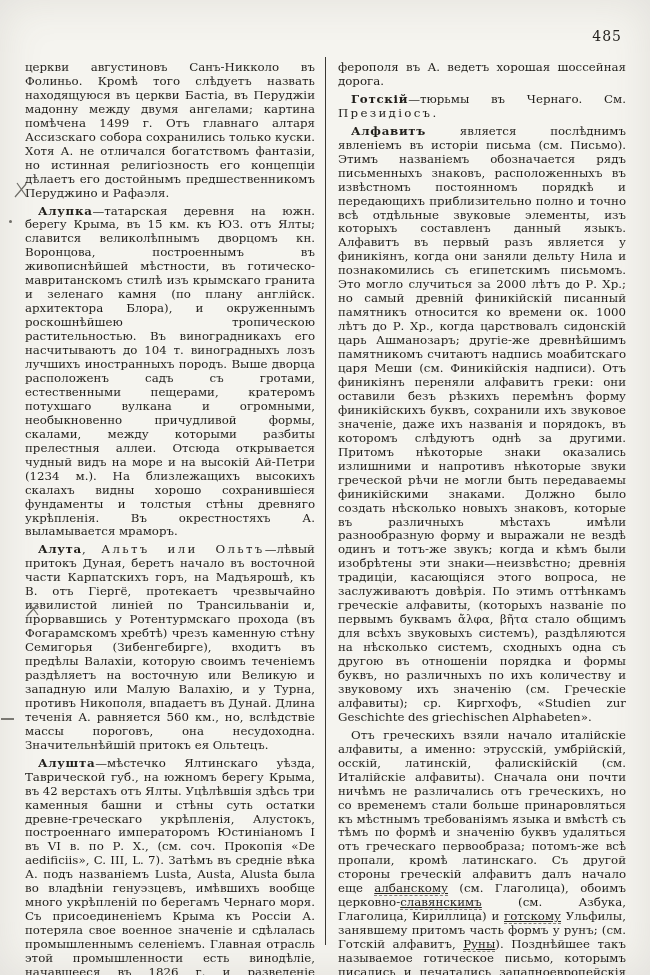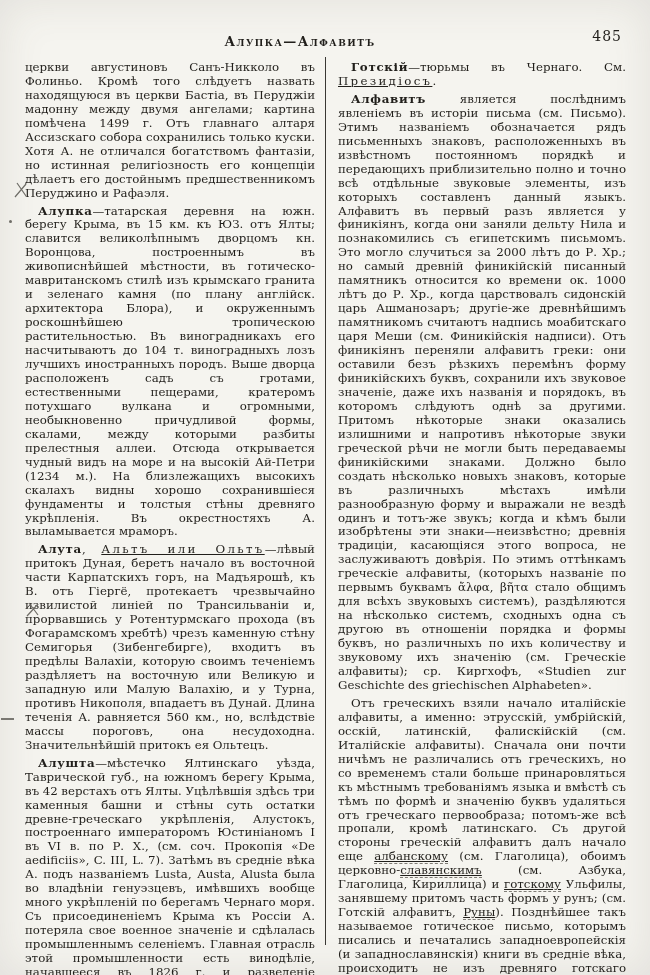--- a/index.html
+++ b/index.html
@@ -50,55 +50,55 @@
   .column.right { left: 334px; width: 296px; }
   p.para {
     margin: 4px;
     text-align: justify;
     font-size: 11.8px;
     line-height: 13.95px;
     word-spacing: -0.2px;
   }
   p.para.indent { text-indent: 13px; }
   .seg-headword { font-weight: bold; letter-spacing: 0.7px; }
-  .seg-spaced   { letter-spacing: 2.3px; text-decoration: underline; }
+  .seg-spaced   { letter-spacing: 2.3px; }
   .seg-pencil-underline { border-bottom: 1.5px dashed #807d76; text-decoration: underline; }
   .pencil-mark { position: absolute; pointer-events: none; }
   .pencil-dot {
     position: absolute;
     width: 3px; height: 3px;
     border-radius: 50%;
     background: #6f6d67;
   }
   .pencil-dash {
     position: absolute;
     width: 13px; height: 2px;
     background: #7a7872;
   }
 </style>
 </head>
 <body>
 
 <div class="page">
 
   <div class="running-head">
-    <div class="head-title">Алупка—Алфавитъ</div>
     <div class="page-number">485</div>
   </div>
 
   <div class="divider"></div>
 
   <div class="column left">
       <p class="para"><span class="seg-plain">церкви августиновъ Санъ-Никколо въ Фолиньо. Кромѣ того слѣдуетъ назвать находящуюся въ церкви Бастіа, въ Перуджіи мадонну между двумя ангелами; картина помѣчена 1499 г. Отъ главнаго алтаря Ассизскаго собора сохранились только куски. Хотя А. не отличался богатствомъ фантазіи, но истинная религіозность его концепціи дѣлаетъ его достойнымъ предшественникомъ Перуджино и Рафаэля.</span></p>
       <p class="para indent"><span class="seg-headword">Алупка</span><span class="seg-plain">—татарская деревня на южн. берегу Крыма, въ 15 км. къ ЮЗ. отъ Ялты; славится великолѣпнымъ дворцомъ кн. Воронцова, построеннымъ въ живописнѣйшей мѣстности, въ готическо-мавританскомъ стилѣ изъ крымскаго гранита и зеленаго камня (по плану англійск. архитектора Блора), и окруженнымъ роскошнѣйшею тропическою растительностью. Въ виноградникахъ его насчитываютъ до 104 т. виноградныхъ лозъ лучшихъ иностранныхъ породъ. Выше дворца расположенъ садъ съ гротами, естественными пещерами, кратеромъ потухшаго вулкана и огромными, необыкновенно причудливой формы, скалами, между которыми разбиты прелестныя аллеи. Отсюда открывается чудный видъ на море и на высокій Ай-Петри (1234 м.). На близлежащихъ высокихъ скалахъ видны хорошо сохранившіеся фундаменты и толстыя стѣны древняго укрѣпленія. Въ окрестностяхъ А. выламывается мраморъ.</span></p>
       <p class="para indent"><span class="seg-headword">Алута</span><span class="seg-plain">, </span><span class="seg-spaced">Альтъ или Ольтъ</span><span class="seg-plain">—лѣвый притокъ Дуная, беретъ начало въ восточной части Карпатскихъ горъ, на Мадъярошѣ, къ В. отъ Гіергё, протекаетъ чрезвычайно извилистой линіей по Трансильваніи и, прорвавшись у Ротентурмскаго прохода (въ Фогарамскомъ хребтѣ) чрезъ каменную стѣну Семигорья (Зибенгебирге), входитъ въ предѣлы Валахіи, которую своимъ теченіемъ раздѣляетъ на восточную или Великую и западную или Малую Валахію, и у Турна, противъ Никополя, впадаетъ въ Дунай. Длина теченія А. равняется 560 км., но, вслѣдствіе массы пороговъ, она несудоходна. Значительнѣйшій притокъ ея Ольтецъ.</span></p>
       <p class="para indent"><span class="seg-headword">Алушта</span><span class="seg-plain">—мѣстечко Ялтинскаго уѣзда, Таврической губ., на южномъ берегу Крыма, въ 42 верстахъ отъ Ялты. Уцѣлѣвшія здѣсь три каменныя башни и стѣны суть остатки древне-греческаго укрѣпленія, Алустокъ, построеннаго императоромъ Юстиніаномъ I въ VI в. по Р. Х., (см. соч. Прокопія «De aedificiis», C. III, L. 7). Затѣмъ въ средніе вѣка А. подъ названіемъ Lusta, Austa, Alusta была во владѣніи генуэзцевъ, имѣвшихъ вообще много укрѣпленій по берегамъ Чернаго моря. Съ присоединеніемъ Крыма къ Россіи А. потеряла свое военное значеніе и сдѣлалась промышленнымъ селеніемъ. Главная отрасль этой промышленности есть винодѣліе, начавшееся въ 1826 г. и разведеніе фруктовыхъ деревьевъ, чѣмъ и занято почти все населеніе А. (около 800 человѣкъ). Виноградныхъ лозъ разводится до 750,000 и вино здѣсь считается однимъ изъ лучшихъ, хотя климатъ А. суровѣе другихъ побережій Крыма, что приписывается вѣтру, дующему съ горъ, окружающихъ долину А., какъ-то: Чатырдагъ, Бабугонъ, Демерджи и Каробахъ. А. имѣетъ весьма удобную пристань, почтовую станцію и домъ для пріѣзжающихъ, построенный въ восточномъ вкусѣ. Изъ Сим-</span></p>
     </div>
 
   <div class="column right">
+      <p class="para"><span class="seg-plain">ферополя въ А. ведетъ хорошая шоссейная дорога.</span></p>
       <p class="para indent"><span class="seg-headword">Готскій</span><span class="seg-plain">—тюрьмы въ Чернаго. См. </span><span class="seg-spaced">Президіосъ</span><span class="seg-plain">.</span></p>
       <p class="para indent"><span class="seg-headword">Алфавитъ</span><span class="seg-plain"> является послѣднимъ явленіемъ въ исторіи письма (см. Письмо). Этимъ названіемъ обозначается рядъ письменныхъ знаковъ, расположенныхъ въ извѣстномъ постоянномъ порядкѣ и передающихъ приблизительно полно и точно всѣ отдѣльные звуковые элементы, изъ которыхъ составленъ данный языкъ. Алфавитъ въ первый разъ является у финикіянъ, когда они заняли дельту Нила и познакомились съ египетскимъ письмомъ. Это могло случиться за 2000 лѣтъ до Р. Хр.; но самый древній финикійскій писанный памятникъ относится ко времени ок. 1000 лѣтъ до Р. Хр., когда царствовалъ сидонскій царь Ашманозаръ; другіе-же древнѣйшимъ памятникомъ считаютъ надпись моабитскаго царя Меши (см. Финикійскія надписи). Отъ финикіянъ переняли алфавитъ греки: они оставили безъ рѣзкихъ перемѣнъ форму финикійскихъ буквъ, сохранили ихъ звуковое значеніе, даже ихъ названія и порядокъ, въ которомъ слѣдуютъ однѣ за другими. Притомъ нѣкоторые знаки оказались излишними и напротивъ нѣкоторые звуки греческой рѣчи не могли быть передаваемы финикійскими знаками. Должно было создать нѣсколько новыхъ знаковъ, которые въ различныхъ мѣстахъ имѣли разнообразную форму и выражали не вездѣ одинъ и тотъ-же звукъ; когда и кѣмъ были изобрѣтены эти знаки—неизвѣстно; древнія традиціи, касающіяся этого вопроса, не заслуживаютъ довѣрія. По этимъ оттѣнкамъ греческіе алфавиты, (которыхъ названіе по первымъ буквамъ ἄλφα, βῆτα стало общимъ для всѣхъ звуковыхъ системъ), раздѣляются на нѣсколько системъ, сходныхъ одна съ другою въ отношеніи порядка и формы буквъ, но различныхъ по ихъ количеству и звуковому ихъ значенію (см. Греческіе алфавиты); ср. Киргхофъ, «Studien zur Geschichte des griechischen Alphabeten».</span></p>
       <p class="para indent"><span class="seg-plain">Отъ греческихъ взяли начало италійскіе алфавиты, а именно: этрусскій, умбрійскій, осскій, латинскій, фалискійскій (см. Италійскіе алфавиты). Сначала они почти ничѣмъ не различались отъ греческихъ, но со временемъ стали больше принаровляться къ мѣстнымъ требованіямъ языка и вмѣстѣ съ тѣмъ по формѣ и значенію буквъ удаляться отъ греческаго первообраза; потомъ-же всѣ пропали, кромѣ латинскаго. Съ другой стороны греческій алфавитъ далъ начало еще </span><span class="seg-pencil-underline">албанскому</span><span class="seg-plain"> (см. Глаголица), обоимъ церковно-</span><span class="seg-pencil-underline">славянскимъ</span><span class="seg-plain"> (см. Азбука, Глаголица, Кириллица) и </span><span class="seg-pencil-underline">готскому</span><span class="seg-plain"> Ульфилы, занявшему притомъ часть формъ у рунъ; (см. Готскій алфавитъ, </span><span class="seg-pencil-underline">Руны</span><span class="seg-plain">). Позднѣйшее такъ называемое готическое письмо, которымъ писались и печатались западноевропейскія (и западнославянскія) книги въ средніе вѣка, происходитъ не изъ древняго готскаго Ульфилы, а прямо изъ латинскаго.</span></p>
     </div>
 
   <svg class="pencil-mark" style="left:14px; top:182px;" width="14" height="16" viewBox="0 0 14 16">
     <path d="M3 1 L12 14 M12 2 L1 15" stroke="#6f6d67" stroke-width="1.2" fill="none"></path>
   </svg>
 
   <div class="pencil-dot" style="left:9px; top:220px;"></div>

